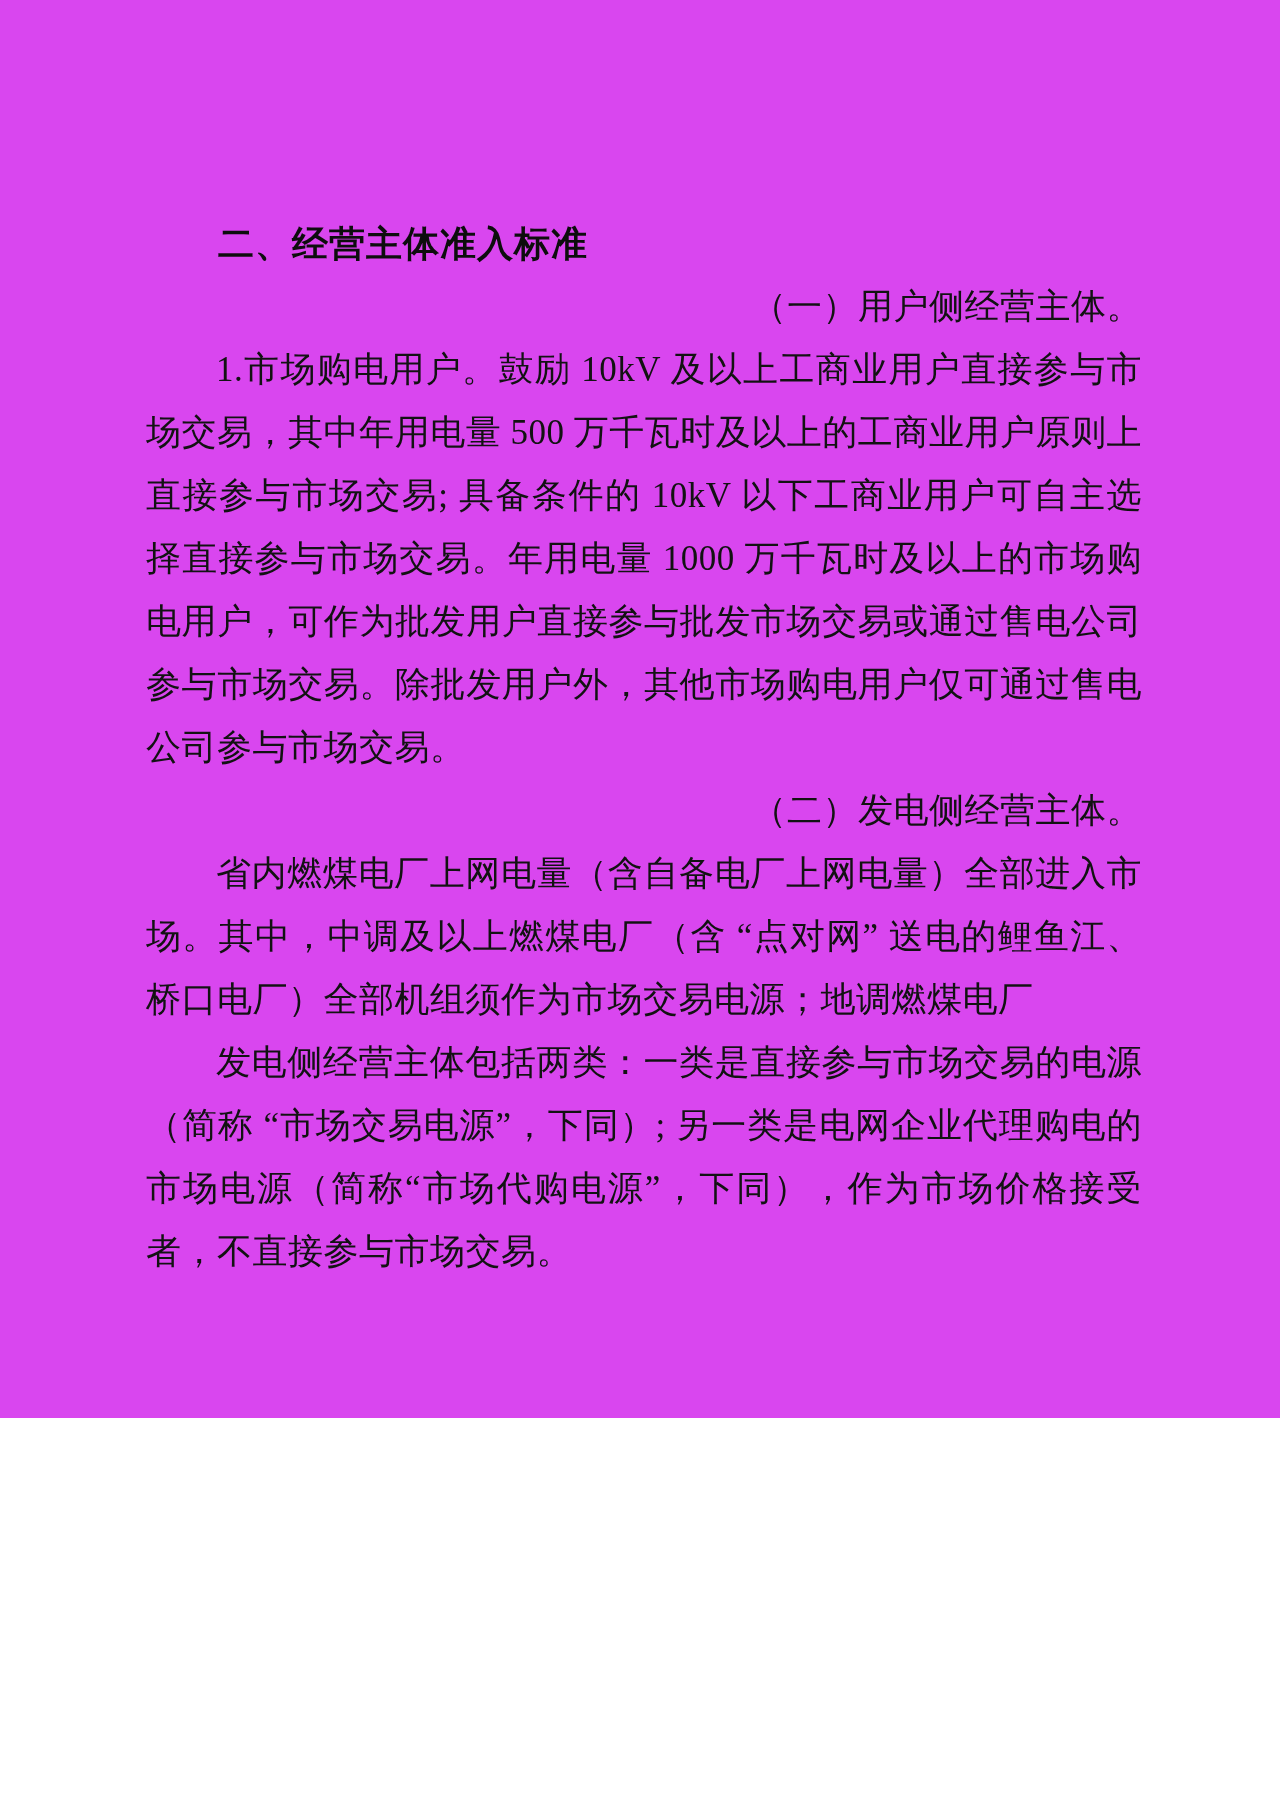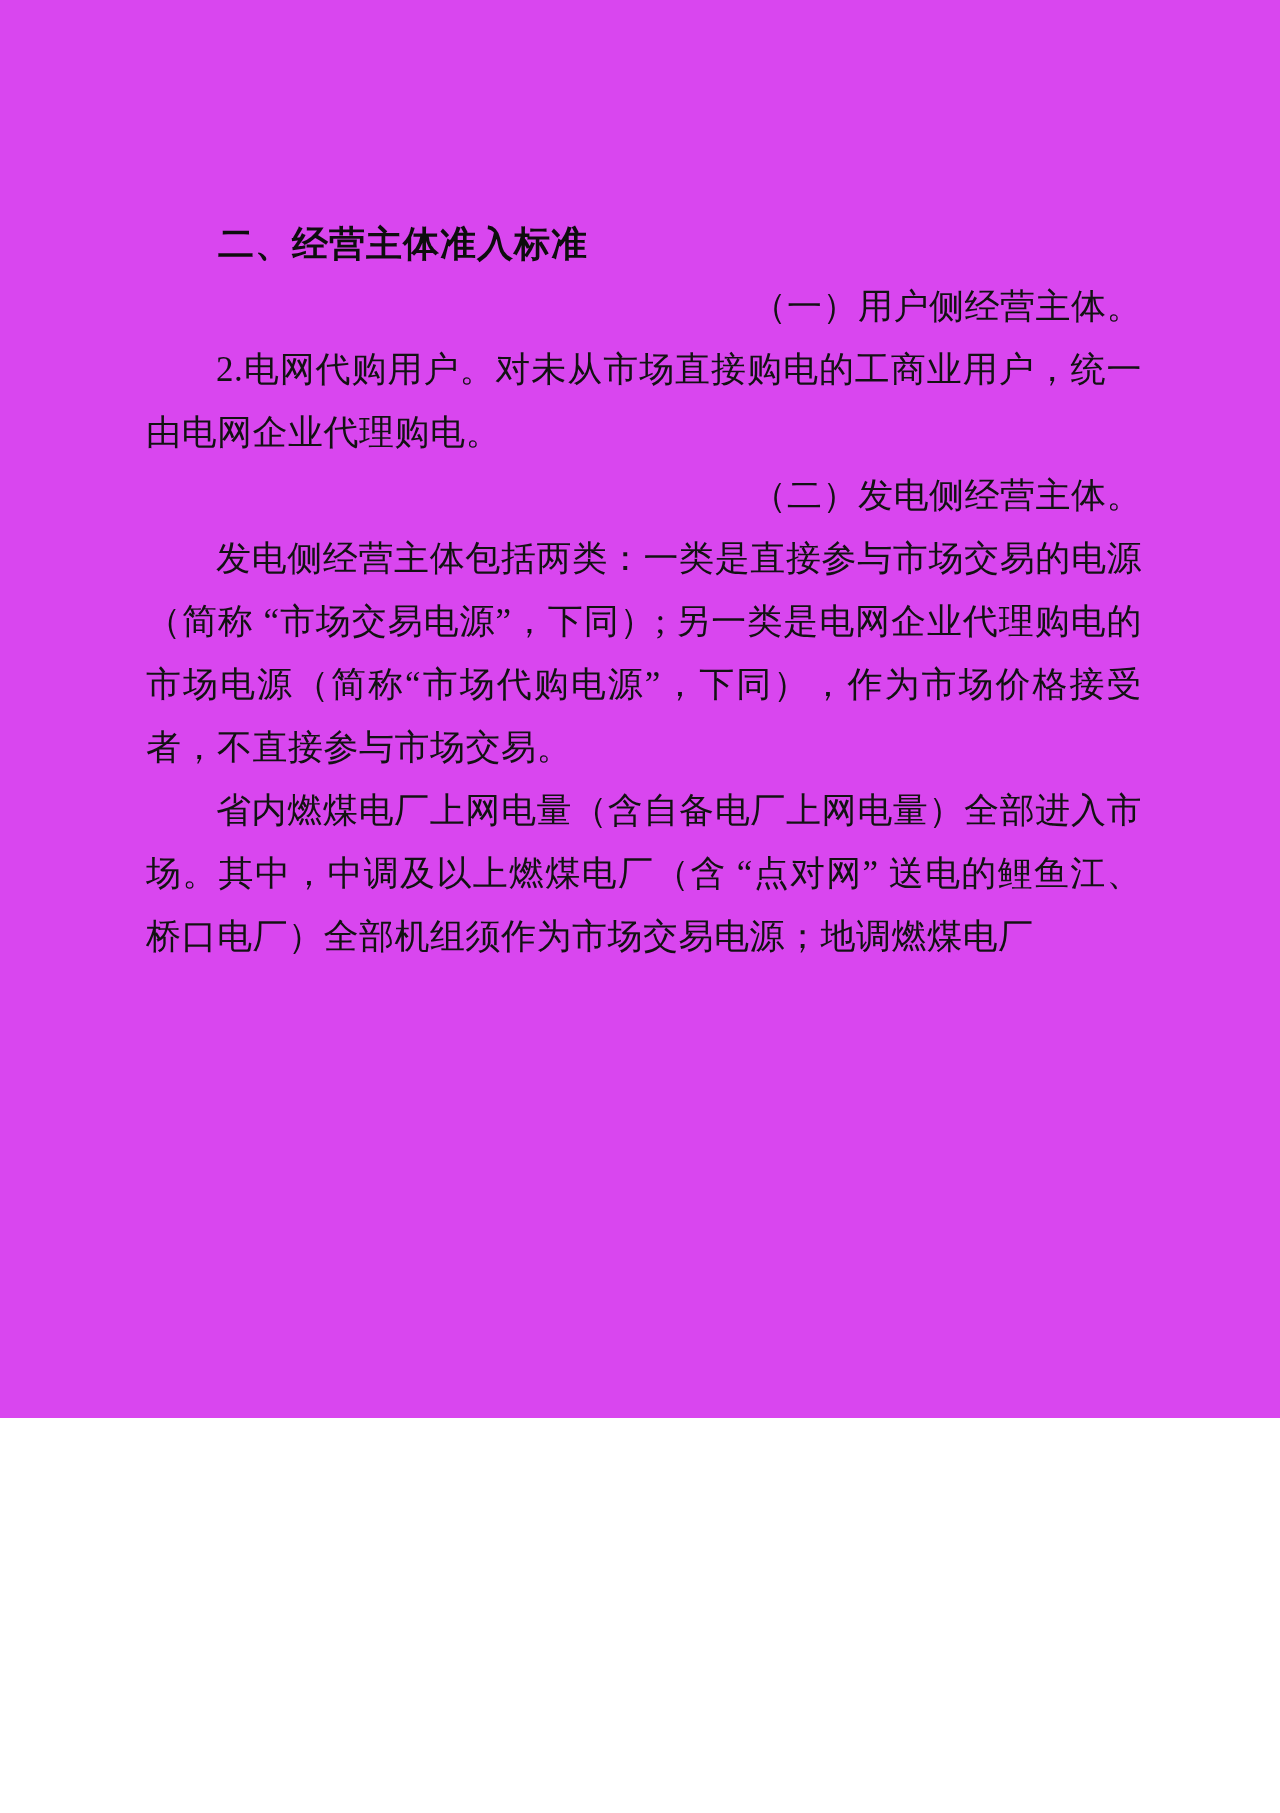--- a/index.html
+++ b/index.html
@@ -78,28 +78,28 @@
 <body>
 
 <div class="page">
 
   <div class="content">
     <h1>二、经营主体准入标准</h1>
 
     <p class="kai">（一）用户侧经营主体。</p>
 
 
+    <p>1.市场购电用户。鼓励 10kV 及以上工商业用户直接参与市场交易，其中年用电量 500 万千瓦时及以上的工商业用户原则上直接参与市场交易; 具备条件的 10kV 以下工商业用户可自主选择直接参与市场交易。年用电量 1000 万千瓦时及以上的市场购电用户，可作为批发用户直接参与批发市场交易或通过售电公司参与市场交易。除批发用户外，其他市场购电用户仅可通过售电公司参与市场交易。</p>
 
-    <p>2.电网代购用户。对未从市场直接购电的工商业用户，统一由电网企业代理购电。</p>
 
     <p class="kai">（二）发电侧经营主体。</p>
 
+    <p>省内燃煤电厂上网电量（含自备电厂上网电量）全部进入市场。其中，中调及以上燃煤电厂（含 “点对网” 送电的鲤鱼江、桥口电厂）全部机组须作为市场交易电源；地调燃煤电厂</p>
+
     <p>发电侧经营主体包括两类：一类是直接参与市场交易的电源（简称 “市场交易电源”，下同）; 另一类是电网企业代理购电的市场电源（简称“市场代购电源”，下同），作为市场价格接受者，不直接参与市场交易。</p>
-
-    <p>省内燃煤电厂上网电量（含自备电厂上网电量）全部进入市场。其中，中调及以上燃煤电厂（含 “点对网” 送电的鲤鱼江、桥口电厂）全部机组须作为市场交易电源；地调燃煤电厂</p>
   </div>
 
   <div class="page-number">— 2 —</div>
 
   <div class="footer-watermark">
     <span class="wechat-icon">
       <svg width="64" height="54" viewBox="0 0 64 54" xmlns="http://www.w3.org/2000/svg">
         <g fill="#ffffff" stroke="#bdbdbd" stroke-width="1.5">
           <path d="M24 3 C12 3 3 10 3 19 C3 24 6 28.5 10.5 31.5 L8.5 38 L16 34 C18.5 34.8 21.2 35.2 24 35.2 C36 35.2 45 28 45 19 C45 10 36 3 24 3 Z"></path>
           <path d="M46 20 C37 20 30 25.5 30 32.5 C30 39.5 37 45 46 45 C48.2 45 50.3 44.7 52.2 44.1 L58 47 L56.5 42 C60 39.7 62 36.3 62 32.5 C62 25.5 55 20 46 20 Z"></path>

